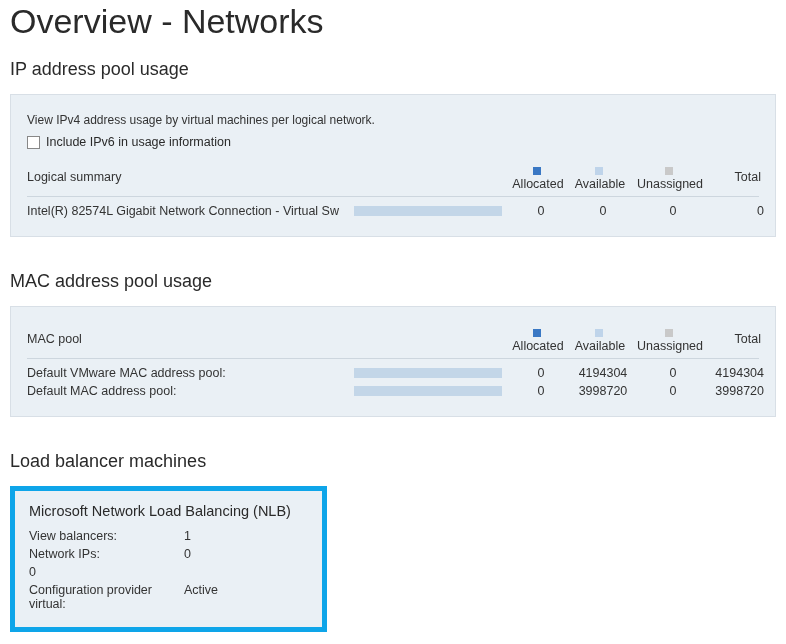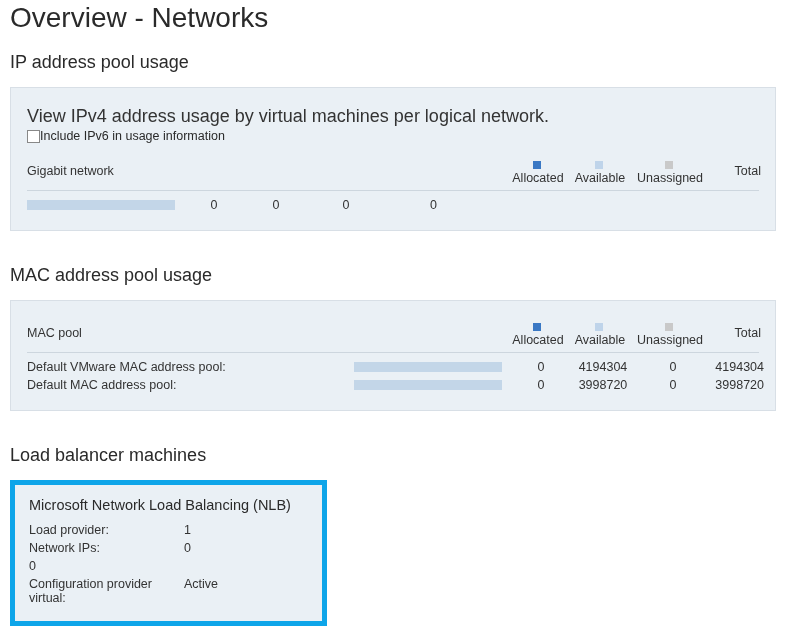--- a/index.html
+++ b/index.html
@@ -9,21 +9,21 @@
     }
     body {
       font-family: "Segoe UI", "Segoe UI Light", sans-serif;
       background: #ffffff;
       color: #2a2a2a;
       padding: 0 10px 20px 10px;
       width: 786px;
       font-size: 13px;
     }
     .page-title {
-      font-size: 28px;
+      font-size: 34px;
       font-weight: 300;
       color: #2a2a2a;
       padding: 2px 0 18px 0;
     }
     .section-title {
       font-size: 18px;
       font-weight: 400;
       color: #2a2a2a;
       margin-bottom: 14px;
     }
@@ -33,27 +33,28 @@
       padding: 18px 16px 16px 16px;
       margin-bottom: 34px;
     }
     .panel-small {
       background: #eaf0f5;
       border: 5px solid #0ea5e9;
       padding: 12px 2px 14px 14px;
       width: 317px;
     }
     .desc {
-      font-size: 18px;
-      color: #333;
-      margin-bottom: 2px;
+      font-size: 12px;
+      color: #333;
+      margin-bottom: 8px;
     }
     .checkbox-row {
       display: flex;
       align-items: center;
+      gap: 6px;
       margin-bottom: 14px;
       font-size: 12.5px;
     }
     .checkbox {
       width: 13px;
       height: 13px;
       border: 1px solid #888;
       background: #fff;
     }
     .table-header {
@@ -130,35 +131,36 @@
 
 <div class="section-block">
   <div class="section-title">IP address pool usage</div>
   <div class="panel">
     <div class="desc">View IPv4 address usage by virtual machines per logical network.</div>
     <div class="checkbox-row">
       <span class="checkbox"></span>
       <span>Include IPv6 in usage information</span>
     </div>
     <div class="table-header">
-      <div class="col-name">Gigabit network</div>
+      <div class="col-name">Logical summary</div>
       <div class="col-bar"></div>
       <div class="col-num">
         <span class="legend-sq sq-allocated"></span><span>Allocated</span>
       </div>
       <div class="col-num">
         <span class="legend-sq sq-available"></span><span>Available</span>
       </div>
       <div class="col-num" style="flex:0 0 78px">
         <span class="legend-sq sq-unassigned"></span><span>Unassigned</span>
       </div>
       <div class="col-num-wide">Total</div>
     </div>
     <div id="ip-rows">
         <div class="table-row">
+          <div class="col-name">Intel(R) 82574L Gigabit Network Connection - Virtual Sw</div>
           <div class="col-bar">
             <div class="bar"></div>
           </div>
           <div class="col-num">0</div>
           <div class="col-num">0</div>
           <div class="col-num" style="flex: 0 0 78px;">0</div>
           <div class="col-num-wide">0</div>
         </div>
       </div>
   </div>
@@ -205,21 +207,21 @@
       </div>
   </div>
 </div>
 
 <div class="section-block">
   <div class="section-title">Load balancer machines</div>
   <div class="panel-small">
     <div class="lb-title">Microsoft Network Load Balancing (NLB)</div>
     <div id="lb-items">
         <div class="kv-row">
-          <div class="kv-key">Load provider:</div>
+          <div class="kv-key">View balancers:</div>
           <div class="kv-val">1</div>
         </div>
         <div class="kv-row">
           <div class="kv-key">Network IPs:</div>
           <div class="kv-val">0</div>
         </div>
         <div class="kv-row">
           <div class="kv-val">0</div>
         </div>
         <div class="kv-row">

